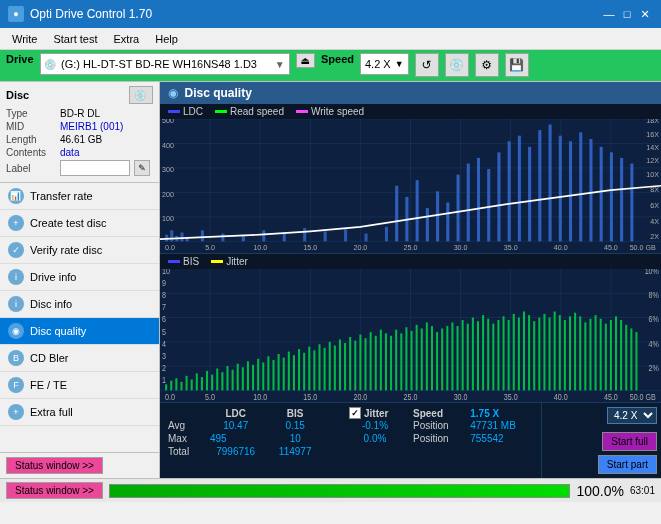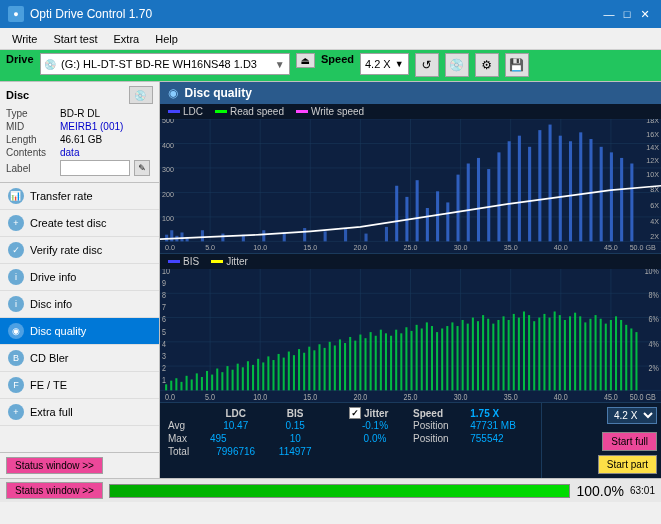--- a/index.html
+++ b/index.html
@@ -83,22 +83,22 @@
     .status-section { border-top: 1px solid #c0c0c0; }
     .status-btn-area { padding: 4px 6px; }
     
     .stats-and-controls { display: flex; align-items: stretch; background: #0a1a30; border-top: 1px solid #1a3a5c; }
     .stats-area { flex: 1; padding: 4px 8px; }
     .controls-area { display: flex; flex-direction: column; gap: 4px; padding: 4px; border-left: 1px solid #1a3a5c; align-items: flex-end; justify-content: center; min-width: 120px; }
     
     .jitter-check { display: flex; align-items: center; gap: 3px; color: #ccc; font-size: 10px; }
     .check-box { width: 12px; height: 12px; border: 1px solid #888; background: white; display: flex; align-items: center; justify-content: center; font-size: 9px; color: #000; }
     
-    .start-full-btn { background: #ec4899; border: 1px solid #888; padding: 3px 8px; font-size: 10px; cursor: pointer; white-space: nowrap; }
-    .start-part-btn { background: #fde047; border: 1px solid #888; padding: 3px 8px; font-size: 10px; cursor: pointer; white-space: nowrap; }
+    .start-full-btn { background: #a21caf; border: 1px solid #888; padding: 3px 8px; font-size: 10px; cursor: pointer; white-space: nowrap; }
+    .start-part-btn { background: #3b82f6; border: 1px solid #888; padding: 3px 8px; font-size: 10px; cursor: pointer; white-space: nowrap; }
     .speed-dropdown { background: #1a3a5c; border: 1px solid #4a7aac; color: white; font-size: 10px; padding: 1px 2px; }
   </style>
 </head>
 <body>
 
 <div class="title-bar">
   <div class="title-bar-left">
     <div class="title-bar-icon">●</div>
     <span>Opti Drive Control 1.70</span>
   </div>

